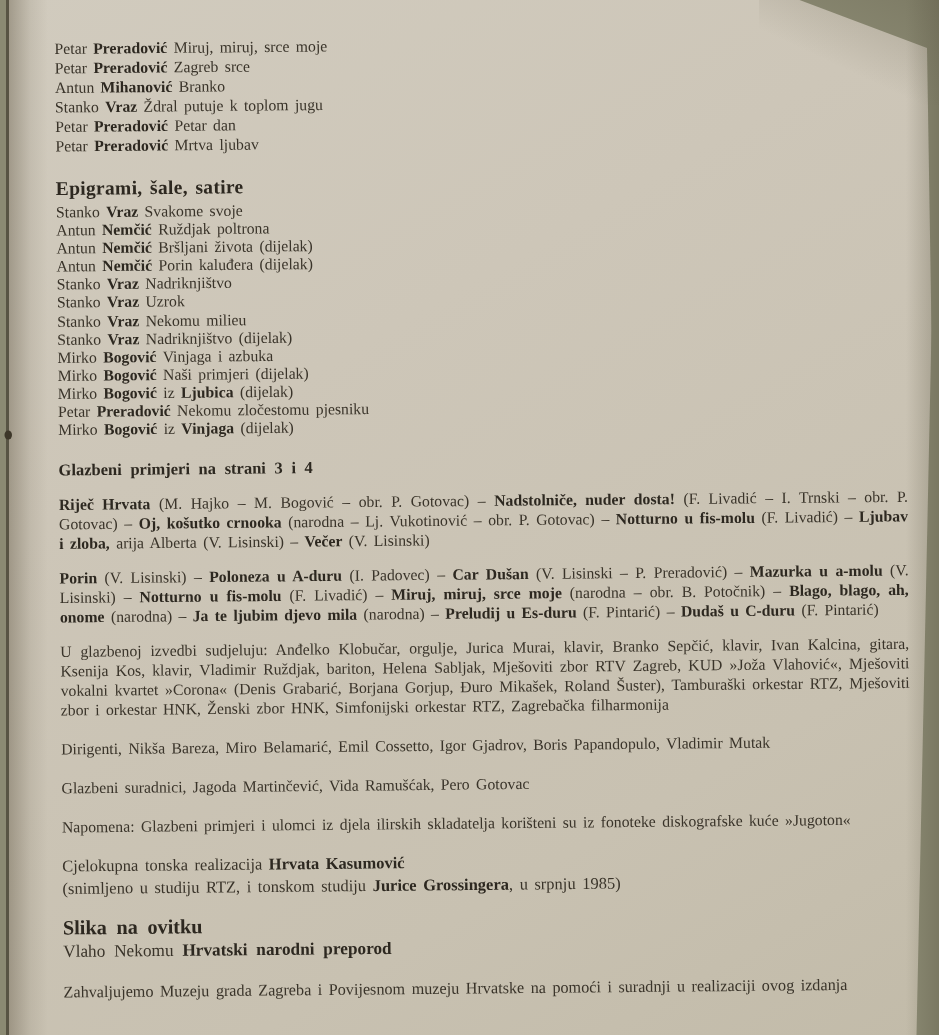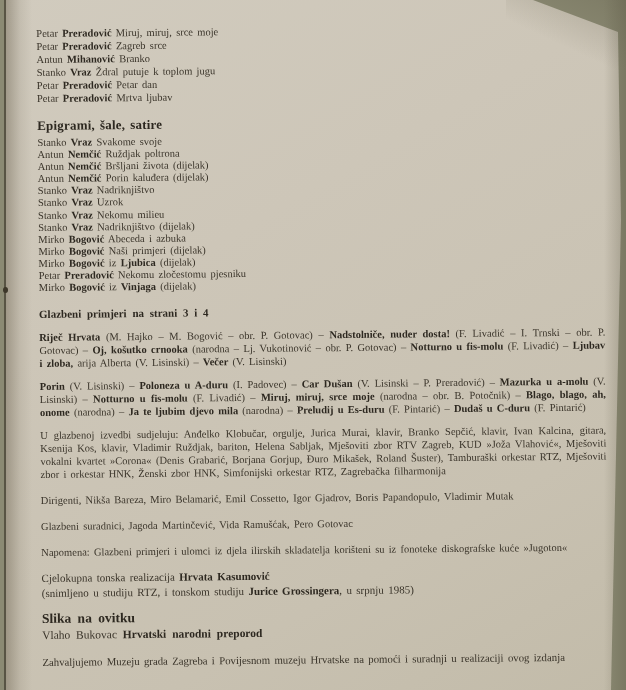--- a/index.html
+++ b/index.html
@@ -65,21 +65,21 @@
 
   <div class="epi-items">
     <div class="line"><span>Stanko </span><span class="b">Vraz</span><span> Svakome svoje</span></div>
     <div class="line"><span>Antun </span><span class="b">Nemčić</span><span> Ruždjak poltrona</span></div>
     <div class="line"><span>Antun </span><span class="b">Nemčić</span><span> Bršljani života </span><span class="i">(dijelak)</span></div>
     <div class="line"><span>Antun </span><span class="b">Nemčić</span><span> Porin kaluđera </span><span class="i">(dijelak)</span></div>
     <div class="line"><span>Stanko </span><span class="b">Vraz</span><span> Nadriknjištvo</span></div>
     <div class="line"><span>Stanko </span><span class="b">Vraz</span><span> Uzrok</span></div>
     <div class="line"><span>Stanko </span><span class="b">Vraz</span><span> Nekomu milieu</span></div>
     <div class="line"><span>Stanko </span><span class="b">Vraz</span><span> Nadriknjištvo </span><span class="i">(dijelak)</span></div>
-    <div class="line"><span>Mirko </span><span class="b">Bogović</span><span> Abeceda i azbuka</span></div>
+    <div class="line"><span>Mirko </span><span class="b">Bogović</span><span> Vinjaga i azbuka</span></div>
     <div class="line"><span>Mirko </span><span class="b">Bogović</span><span> Naši primjeri </span><span class="i">(dijelak)</span></div>
     <div class="line"><span>Mirko </span><span class="b">Bogović</span><span> </span><span class="i">iz</span><span> </span><span class="b">Ljubica</span><span> </span><span class="i">(dijelak)</span></div>
     <div class="line"><span>Petar </span><span class="b">Preradović</span><span> Nekomu zločestomu pjesniku</span></div>
     <div class="line"><span>Mirko </span><span class="b">Bogović</span><span> </span><span class="i">iz</span><span> </span><span class="b">Vinjaga</span><span> </span><span class="i">(dijelak)</span></div>
   </div>
 
   <div class="music-heading">Glazbeni primjeri na strani 3 i 4</div>
 
   <div class="para"><span class="b">Riječ Hrvata</span><span> (M. Hajko – M. Bogović – obr. P. Gotovac) – </span><span class="b">Nadstolniče, nuder dosta!</span><span> (F. Livadić – I. Trnski – obr. P. Gotovac) – </span><span class="b">Oj, košutko crnooka</span><span> (narodna – Lj. Vukotinović – obr. P. Gotovac) – </span><span class="b">Notturno u fis-molu</span><span> (F. Livadić) – </span><span class="b">Ljubav i zloba,</span><span> arija Alberta (V. Lisinski) – </span><span class="b">Večer</span><span> (V. Lisinski)</span></div>
 
@@ -92,17 +92,17 @@
   <div class="oneline">Glazbeni suradnici, Jagoda Martinčević, Vida Ramušćak, Pero Gotovac</div>
 
   <div class="oneline">Napomena: Glazbeni primjeri i ulomci iz djela ilirskih skladatelja korišteni su iz fonoteke diskografske kuće »Jugoton«</div>
 
   <div class="production">
     <div><span>Cjelokupna tonska realizacija </span><span class="b">Hrvata Kasumović</span></div>
     <div><span>(snimljeno u studiju RTZ, i tonskom studiju </span><span class="b">Jurice Grossingera</span><span>, u srpnju 1985)</span></div>
   </div>
 
   <div class="cover-heading">Slika na ovitku</div>
-  <div class="cover-line"><span>Vlaho Bukovac </span><span class="b">Hrvatski narodni preporod</span></div>
+  <div class="cover-line"><span>Vlaho Nekomu </span><span class="b">Hrvatski narodni preporod</span></div>
 
   <div class="thanks">Zahvaljujemo Muzeju grada Zagreba i Povijesnom muzeju Hrvatske na pomoći i suradnji u realizaciji ovog izdanja</div>
 
 </div>
 
 </body></html>

